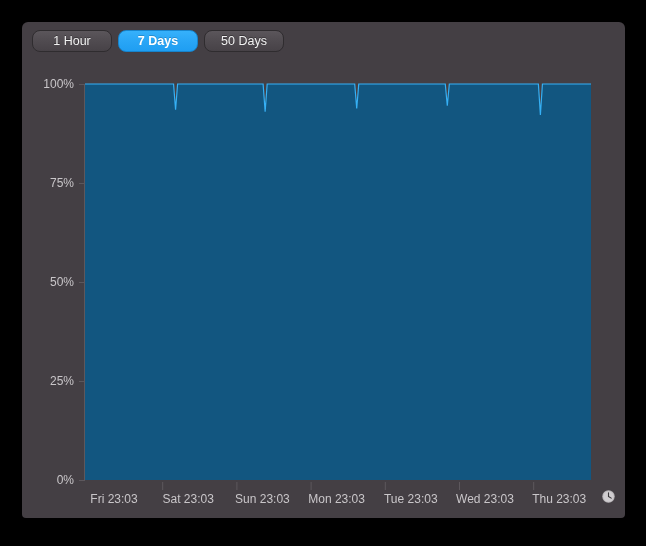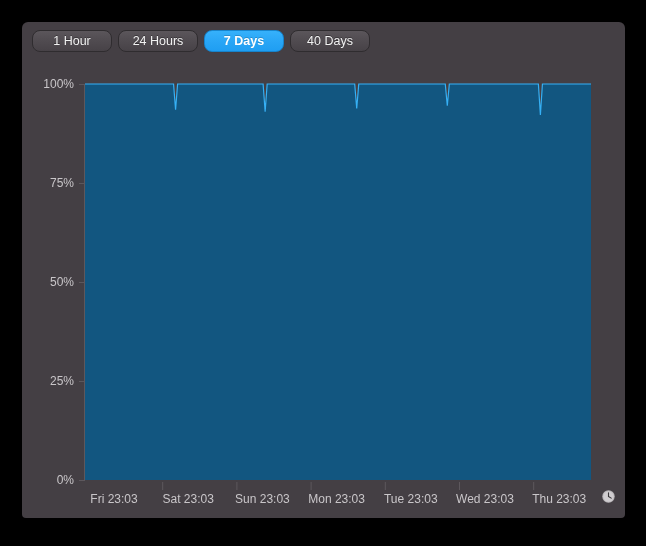--- a/index.html
+++ b/index.html
@@ -94,23 +94,22 @@
     height: 15px;
   }
 </style>
 </head>
 <body>
 
 <div id="app-window">
 
   <div id="range-segmented-control">
     <div class="seg-button">1 Hour</div>
-    <div class="seg-button">24 Hours</div>
     <div class="seg-button selected">7 Days</div>
-    <div class="seg-button">40 Days</div>
+    <div class="seg-button">50 Days</div>
   </div>
 
   <div id="chart-region">
     <svg id="chart-svg" width="603" height="460" viewBox="0 0 603 460">
       <g id="y-tick-labels">
           <text class="axis-label y-axis-label" x="52" y="426">0%</text>
           <text class="axis-label y-axis-label" x="52" y="327">25%</text>
           <text class="axis-label y-axis-label" x="52" y="228">50%</text>
           <text class="axis-label y-axis-label" x="52" y="129">75%</text>
           <text class="axis-label y-axis-label" x="52" y="30">100%</text>

